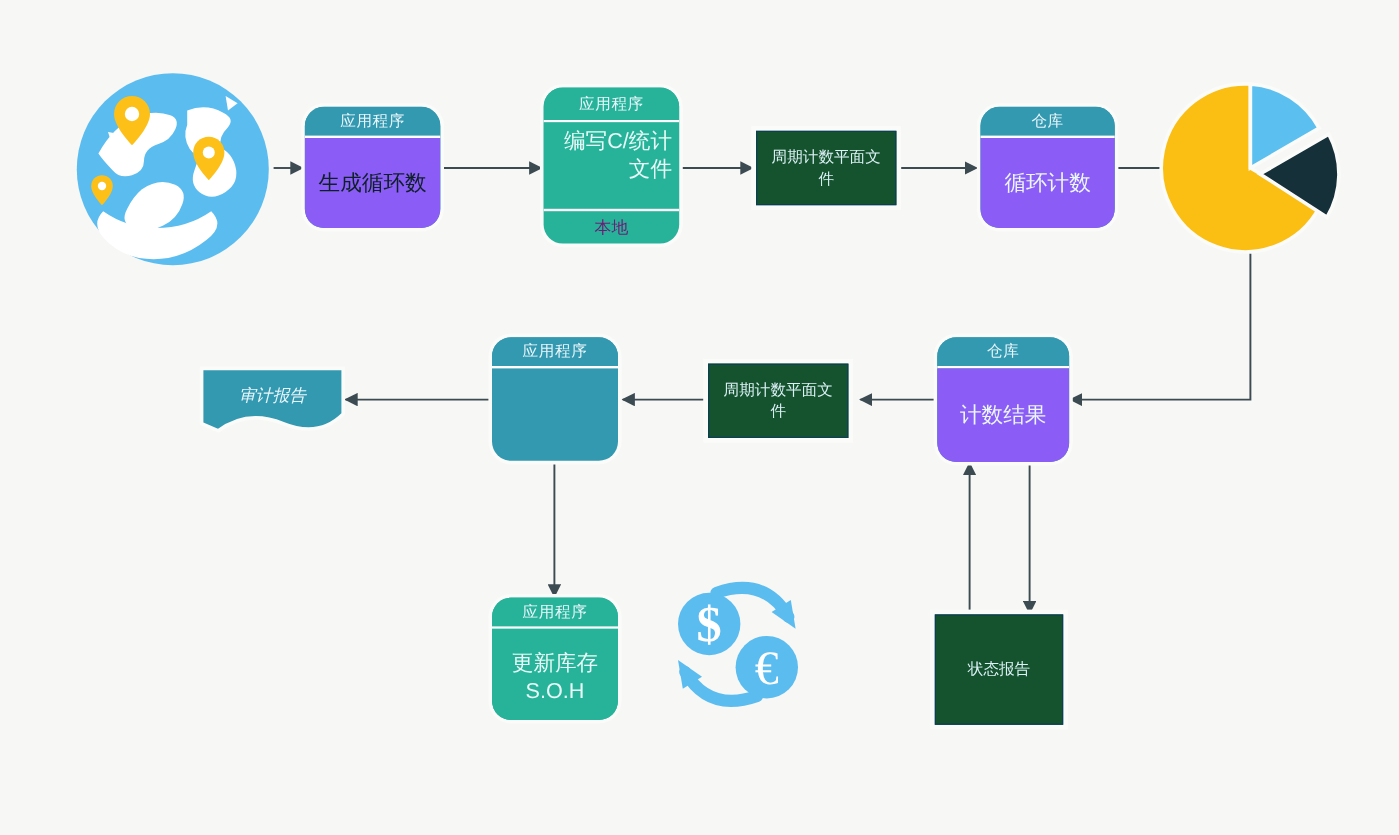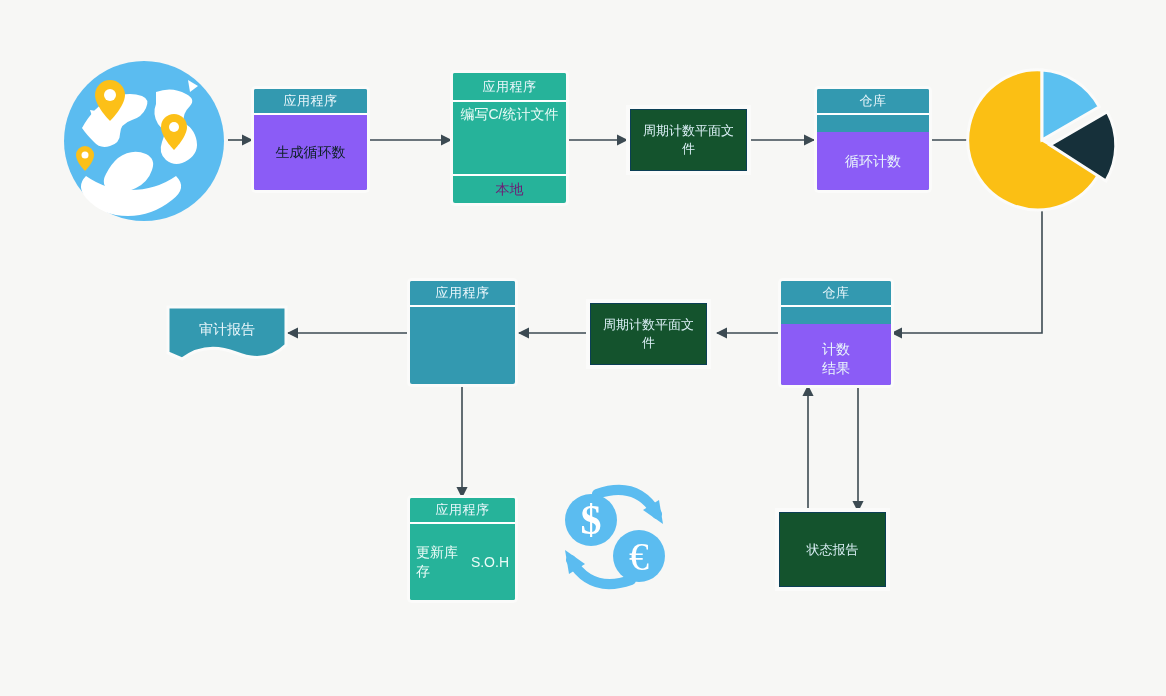--- a/index.html
+++ b/index.html
@@ -20,21 +20,21 @@
     width: 1166px;
     height: 696px;
   }
   .node {
     position: absolute;
     box-sizing: border-box;
   }
 
   
   .proc {
-    border-radius: 2px;
+    border-radius: 16px;
     overflow: hidden;
     display: flex;
     flex-direction: column;
     box-shadow: 0 0 0 3px #fbfbfa;
   }
   .proc .hdr {
     flex: 0 0 auto;
     display: flex;
     align-items: center;
     justify-content: center;
@@ -44,29 +44,29 @@
   }
   .proc .sep {
     flex: 0 0 2px;
     background: #ffffff;
   }
   .proc .body {
     flex: 1 1 auto;
     display: flex;
     align-items: center;
     justify-content: center;
-    text-align: left;
+    text-align: right;
     line-height: 1.35;
-    font-size: 14px;
+    font-size: 18px;
     padding: 16px 6px;
   }
   .proc.teal { background: #3399b0; }
   .proc.teal .hdr { background: #3399b0; }
   .proc.teal .body { background: #8b5cf6; color: #0d2026; }
-  .proc.teal .body.light { color: #eaf7fb; margin-top: 17px; }
+  .proc.teal .body.light { color: #eaf7fb; }
 
   .proc.green { background: #26b39a; }
   .proc.green .hdr { background: #26b39a; }
   .proc.green .body { background: #26b39a; color: #eafbf7; }
 
   
   .proc3 .body { justify-content: flex-start; padding-top: 2px; align-items: flex-start;}
   .proc3 .ftr {
     flex: 0 0 auto;
     display: flex;
@@ -96,20 +96,21 @@
     position: absolute;
   }
   .docshape .label {
     position: absolute;
     left: 0; right: 0;
     top: 18px;
     text-align: center;
     color: #eaf7fb;
     font-size: 14px;
     pointer-events: none;
+    font-style: italic;
   }
 
   svg.conn { position: absolute; left: 0; top: 0; overflow: visible; }
 </style>
 </head>
 <body>
 
 <div id="canvas">
 
   <svg class="conn" width="1166" height="696">
@@ -212,21 +213,21 @@
 
       <g transform="translate(8,5)">
         <path d="M77 77 L134.3 43.8 A70 70 0 0 1 132.9 113.0 Z" fill="#16303a" stroke="#fbfbfa" stroke-width="3"></path>
       </g>
     </svg>
   </div>
 
   <div class="node proc teal" style="left:781px; top:281px; width:110px; height:104px;">
     <div class="hdr" style="height:24px;">仓库</div>
     <div class="sep"></div>
-    <div class="body light" style="flex-direction:column;">
+    <div class="body light" style="flex-direction:row;">
       <span>计数</span>
       <span>结果</span>
     </div>
   </div>
 
   <div class="node data" style="left:590px; top:303px; width:117px; height:62px;">
     <span>周期计数平面文件</span>
   </div>
 
   <div class="node proc teal" style="left:410px; top:281px; width:105px; height:103px;">
@@ -237,21 +238,21 @@
   <div class="docshape" style="left:166px; top:303px; width:122px; height:64px;">
     <svg width="122" height="64" viewBox="0 0 122 64">
       <path d="M2 4 L120 4 L120 42 Q100 62 70 50 Q40 38 16 56 L2 50 Z" fill="#3399b0" stroke="#fbfbfa" stroke-width="3"></path>
     </svg>
     <div class="label">审计报告</div>
   </div>
 
   <div class="node proc green" style="left:410px; top:498px; width:105px; height:102px;">
     <div class="hdr" style="height:24px;">应用程序</div>
     <div class="sep"></div>
-    <div class="body" style="flex-direction:row;">
+    <div class="body" style="flex-direction:column;">
       <span>更新库存</span>
       <span>S.O.H</span>
     </div>
   </div>
 
   <div class="node" style="left:553px; top:482px; width:122px; height:110px;">
     <svg width="122" height="110" viewBox="0 0 122 110">
 
       <path d="M44 12 Q84 -2 104 32" fill="none" stroke="#5bbcf0" stroke-width="10" stroke-linecap="round"></path>
       <path d="M90 28 L110 42 L106 18 Z" fill="#5bbcf0"></path>
@@ -260,17 +261,17 @@
       <path d="M32 82 L12 68 L16 92 Z" fill="#5bbcf0"></path>
 
       <circle cx="38" cy="38" r="26" fill="#5bbcf0"></circle>
       <text x="38" y="52" text-anchor="middle" font-size="42" fill="#ffffff" font-family="'Liberation Serif', serif" font-weight="bold">$</text>
 
       <circle cx="86" cy="74" r="26" fill="#5bbcf0"></circle>
       <text x="86" y="88" text-anchor="middle" font-size="40" fill="#ffffff" font-family="'Liberation Serif', serif">€</text>
     </svg>
   </div>
 
-  <div class="node data" style="left:779px; top:512px; width:107px; height:75px;">
+  <div class="node data" style="left:779px; top:512px; width:107px; height:92px;">
     <span>状态报告</span>
   </div>
 
 </div>
 
 </body></html>

